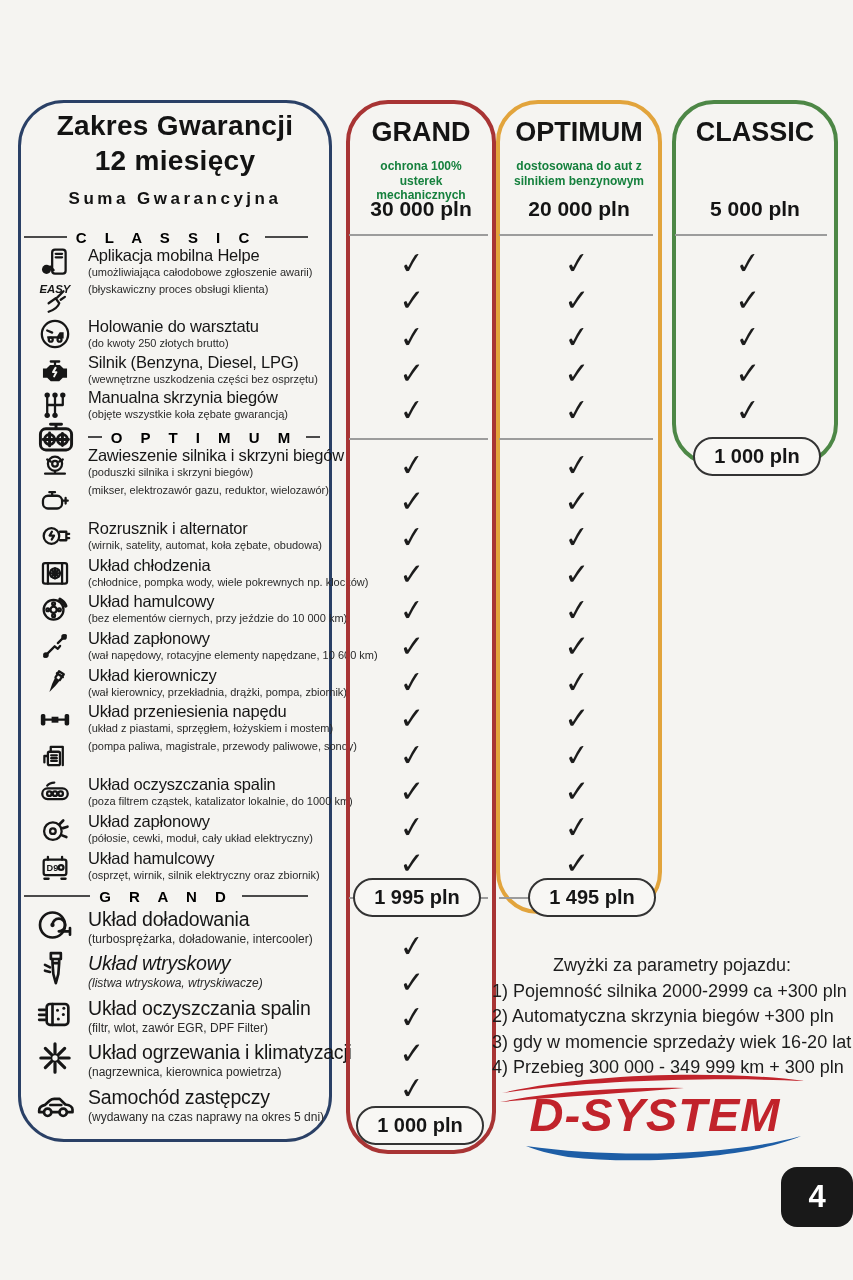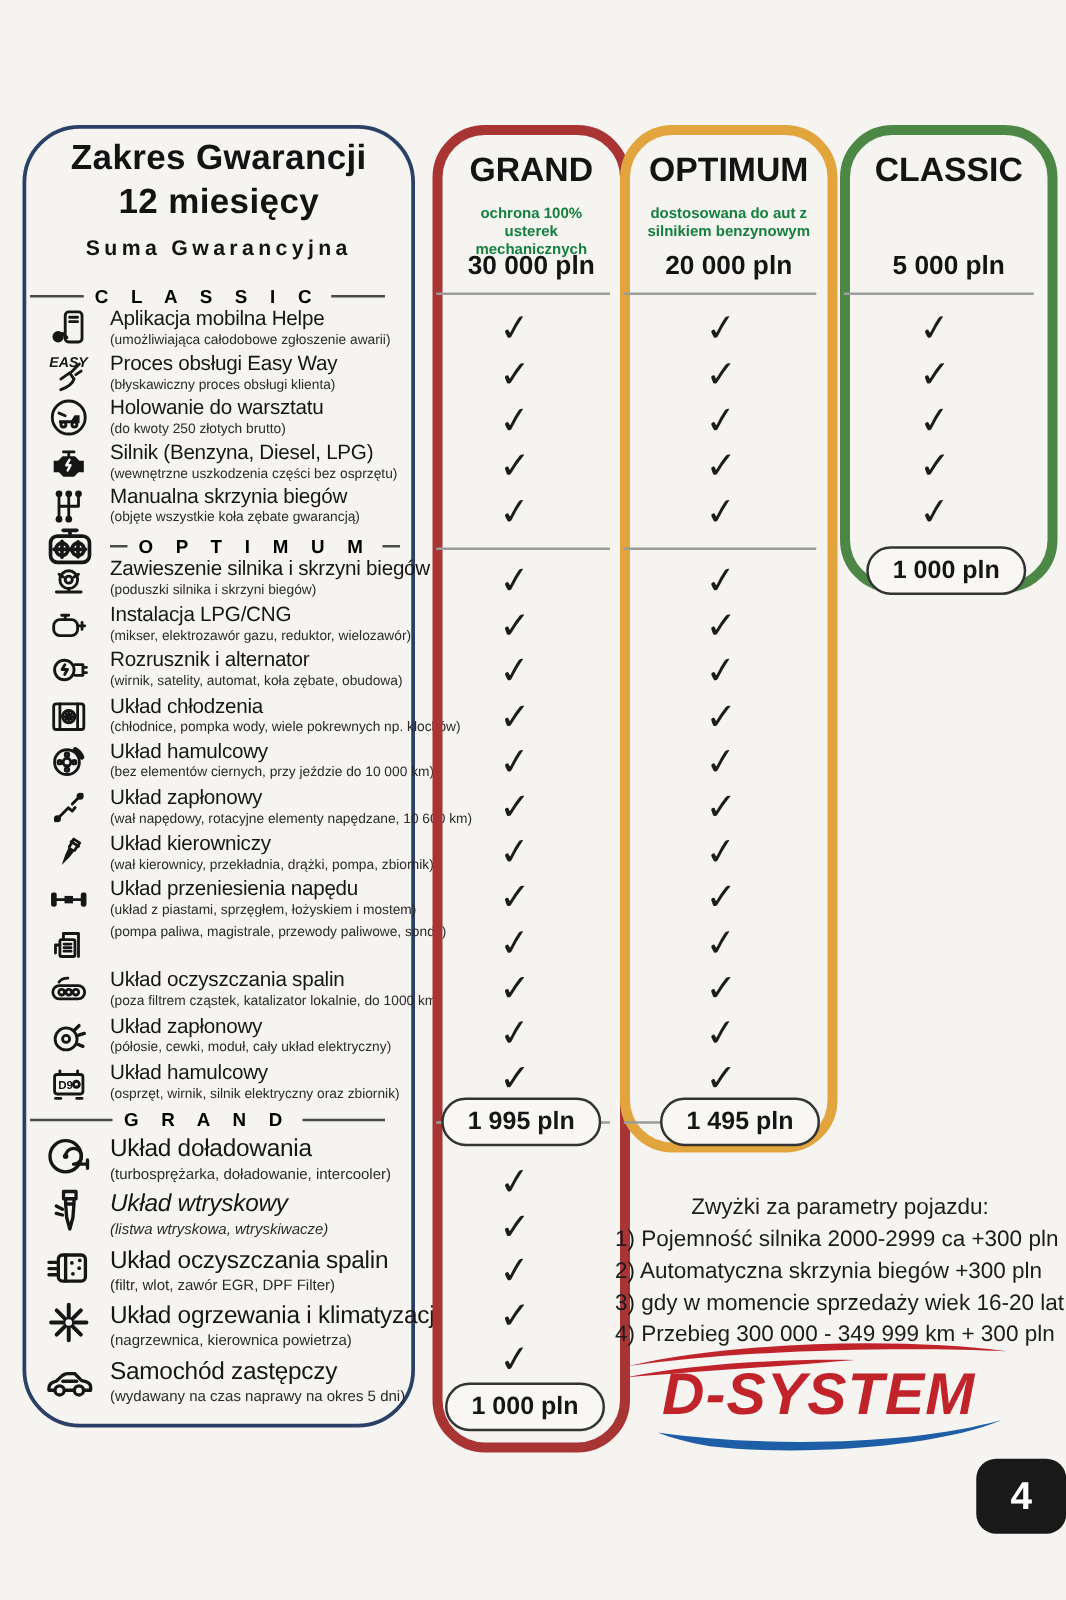--- a/index.html
+++ b/index.html
@@ -17,21 +17,21 @@
   .divider:before,.divider:after{content:"";flex:1;height:2px;background:#4a4a4a;}
   .feat{position:absolute;left:30px;width:304px;}
   .feat .ficon{position:absolute;left:0;top:-2px;width:50px;height:38px;
                display:flex;align-items:center;justify-content:center;}
   .feat .ftxt{margin-left:58px;}
   .feat .ftitle{font-size:16.5px;letter-spacing:-.2px;white-space:nowrap;color:#161616;}
   .feat .fsub{font-size:11px;margin-top:1px;white-space:nowrap;color:#2a2a2a;}
   .feat.big .ftitle{font-size:19.5px;}
   .feat.big .fsub{font-size:12px;}
   
-  .col{position:absolute;top:100px;border:8px solid #c2410c;border-radius:42px;}
+  .col{position:absolute;top:100px;border:4px solid #c2410c;border-radius:42px;}
   .col-name{position:absolute;top:13px;left:0;width:100%;text-align:center;
             font-weight:bold;font-size:27px;color:#141414;}
   .col-desc{position:absolute;top:55px;left:0;width:100%;text-align:center;
             font-weight:bold;font-size:12px;line-height:14.5px;color:#15803d;padding:0 8px;box-sizing:border-box;}
   .col-sum{position:absolute;top:93px;left:0;width:100%;text-align:center;
            font-weight:bold;font-size:21px;color:#141414;}
   .hline{position:absolute;height:1.5px;background:#9c9c9c;}
   .check{position:absolute;transform:translate(-50%,-50%) rotate(-6deg);
          font-family:"DejaVu Sans",sans-serif;font-size:30px;font-weight:500;color:#1c1c1c;}
   .check.alt{transform:translate(-50%,-50%) rotate(-1deg);}
@@ -74,21 +74,20 @@
       </div>
       <div class="feat" style="top: 281.6px;">
         <span class="ficon">
           <svg viewBox="0 0 24 24" width="34" height="34" fill="none" stroke="#161616" stroke-width="1.6" stroke-linecap="round" stroke-linejoin="round">
             <text x="1" y="8" font-size="8" font-weight="bold" font-style="italic" fill="#161616" stroke="none" font-family="Liberation Sans, sans-serif">EASY</text>
             <path d="M7.5 21c3-1 6.5-3 7.5-6l-2.5-3.5-5 3.5"></path>
             <path d="M13.5 11l4.5-4.5 M16 12.5l3-2"></path>
           </svg>
         </span>
         <div class="ftxt">
-          <div class="ftitle">Proces obsługi Easy Way</div>
           <div class="fsub">(błyskawiczny proces obsługi klienta)</div>
         </div>
       </div>
       <div class="feat" style="top: 317.2px;">
         <span class="ficon">
           <svg viewBox="0 0 24 24" width="34" height="34" fill="none" stroke="#161616" stroke-width="1.6" stroke-linecap="round" stroke-linejoin="round">
             <circle cx="12" cy="12" r="9.3"></circle>
             <path d="M6.5 13.5h7l1.8-2.8h2.8v4.5H6.5z" fill="#161616" stroke="none"></path>
             <circle cx="9" cy="16" r="1.4" fill="#f5f4f1"></circle>
             <circle cx="15.2" cy="16" r="1.4" fill="#f5f4f1"></circle>
@@ -151,21 +150,20 @@
         </div>
       </div>
       <div class="feat" style="top: 482.6px;">
         <span class="ficon">
           <svg viewBox="0 0 24 24" width="34" height="34" fill="none" stroke="#161616" stroke-width="1.6" stroke-linecap="round" stroke-linejoin="round">
             <rect x="3.5" y="9" width="13.5" height="9" rx="3.5"></rect>
             <path d="M17.5 12.5h3.5 M19.5 10.5v4 M8 6.5h4 M10 6.5V9"></path>
           </svg>
         </span>
         <div class="ftxt">
-          <div class="ftitle">Instalacja LPG/CNG</div>
           <div class="fsub">(mikser, elektrozawór gazu, reduktor, wielozawór)</div>
         </div>
       </div>
       <div class="feat" style="top: 519.2px;">
         <span class="ficon">
           <svg viewBox="0 0 24 24" width="34" height="34" fill="none" stroke="#161616" stroke-width="1.6" stroke-linecap="round" stroke-linejoin="round">
             <circle cx="9.5" cy="12" r="5.5"></circle>
             <path d="M9.8 9l-1.6 2.7h3.1L9.7 14.5"></path>
             <path d="M15.5 9h4.5v6h-4.5 M20.5 10.5H22 M20.5 13.5H22"></path>
           </svg>

